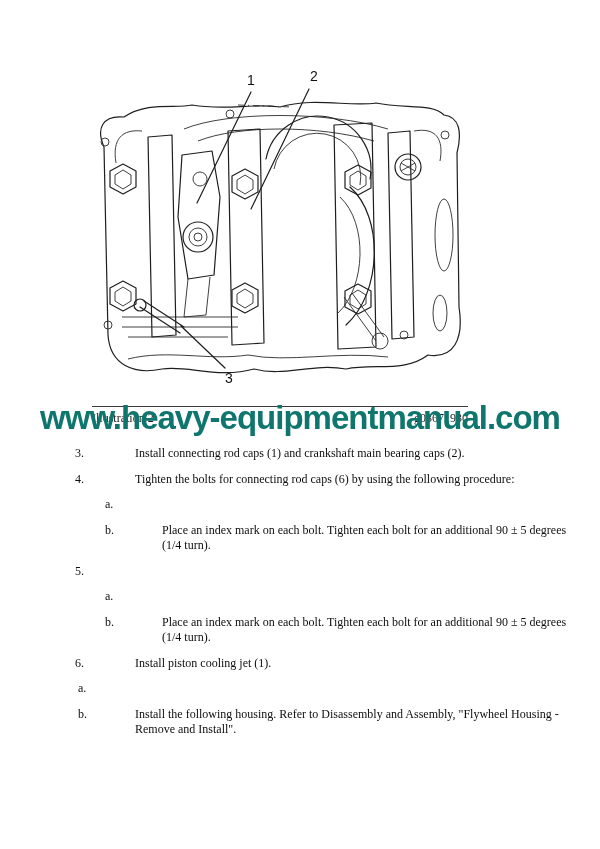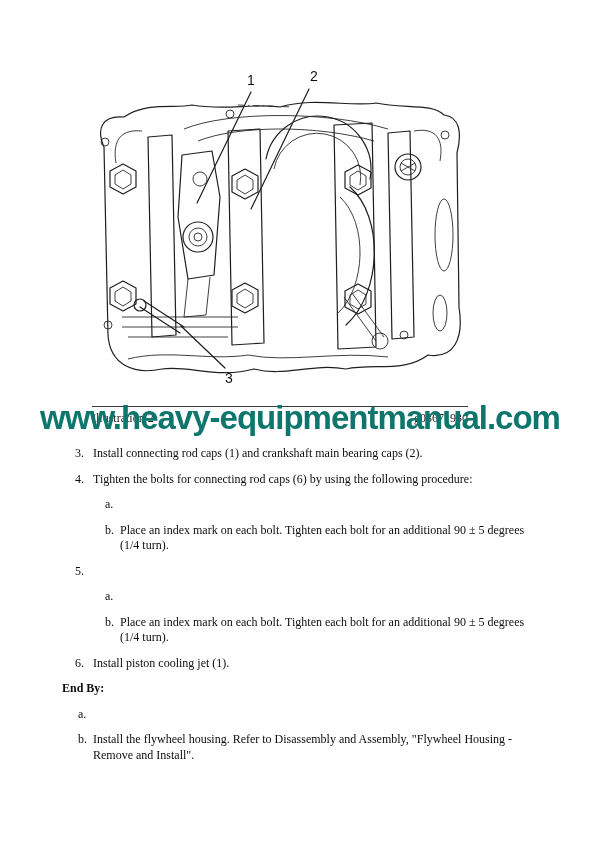--- a/index.html
+++ b/index.html
@@ -32,21 +32,21 @@
   .content{
     position:absolute;left:62px;top:446px;width:505px;
     font-size:12px;line-height:15.5px;color:#0d0d0d;
   }
   .step{display:flex;margin-left:13px;margin-bottom:10px;}
   .step .num{width:18px;flex:none;}
   .substep{display:flex;margin-left:43px;margin-bottom:10px;}
   .substep .num{width:15px;flex:none;}
   .endby-item{display:flex;margin-left:16px;margin-bottom:10px;}
   .endby-item .num{width:15px;flex:none;}
-  .t{white-space:pre;}
+  .t{white-space:pre;margin-left:42px;}
   .endby-head{font-weight:bold;margin-bottom:10px;}
 </style>
 </head>
 <body>
 
 <div class="page">
 
   <div class="figure">
     <svg viewBox="0 0 380 334">
 
@@ -160,25 +160,24 @@
       <span class="num">b.</span>
       <span class="t">Place an index mark on each bolt. Tighten each bolt for an additional 90 ± 5 degrees
 (1/4 turn).</span>
     </div>
 
     <div class="step">
       <span class="num">6.</span>
       <span class="t">Install piston cooling jet (1).</span>
     </div>
 
-    <div class="endby-head">End By:</div>
 
     <div class="endby-item">
       <span class="num">a.</span>
     </div>
     <div class="endby-item">
       <span class="num">b.</span>
-      <span class="t">Install the flywheel housing. Refer to Disassembly and Assembly, "Flywheel Housing -
+      <span class="t">Install the following housing. Refer to Disassembly and Assembly, "Flywheel Housing -
 Remove and Install".</span>
     </div>
 
   </div>
 </div>
 
 </body></html>

